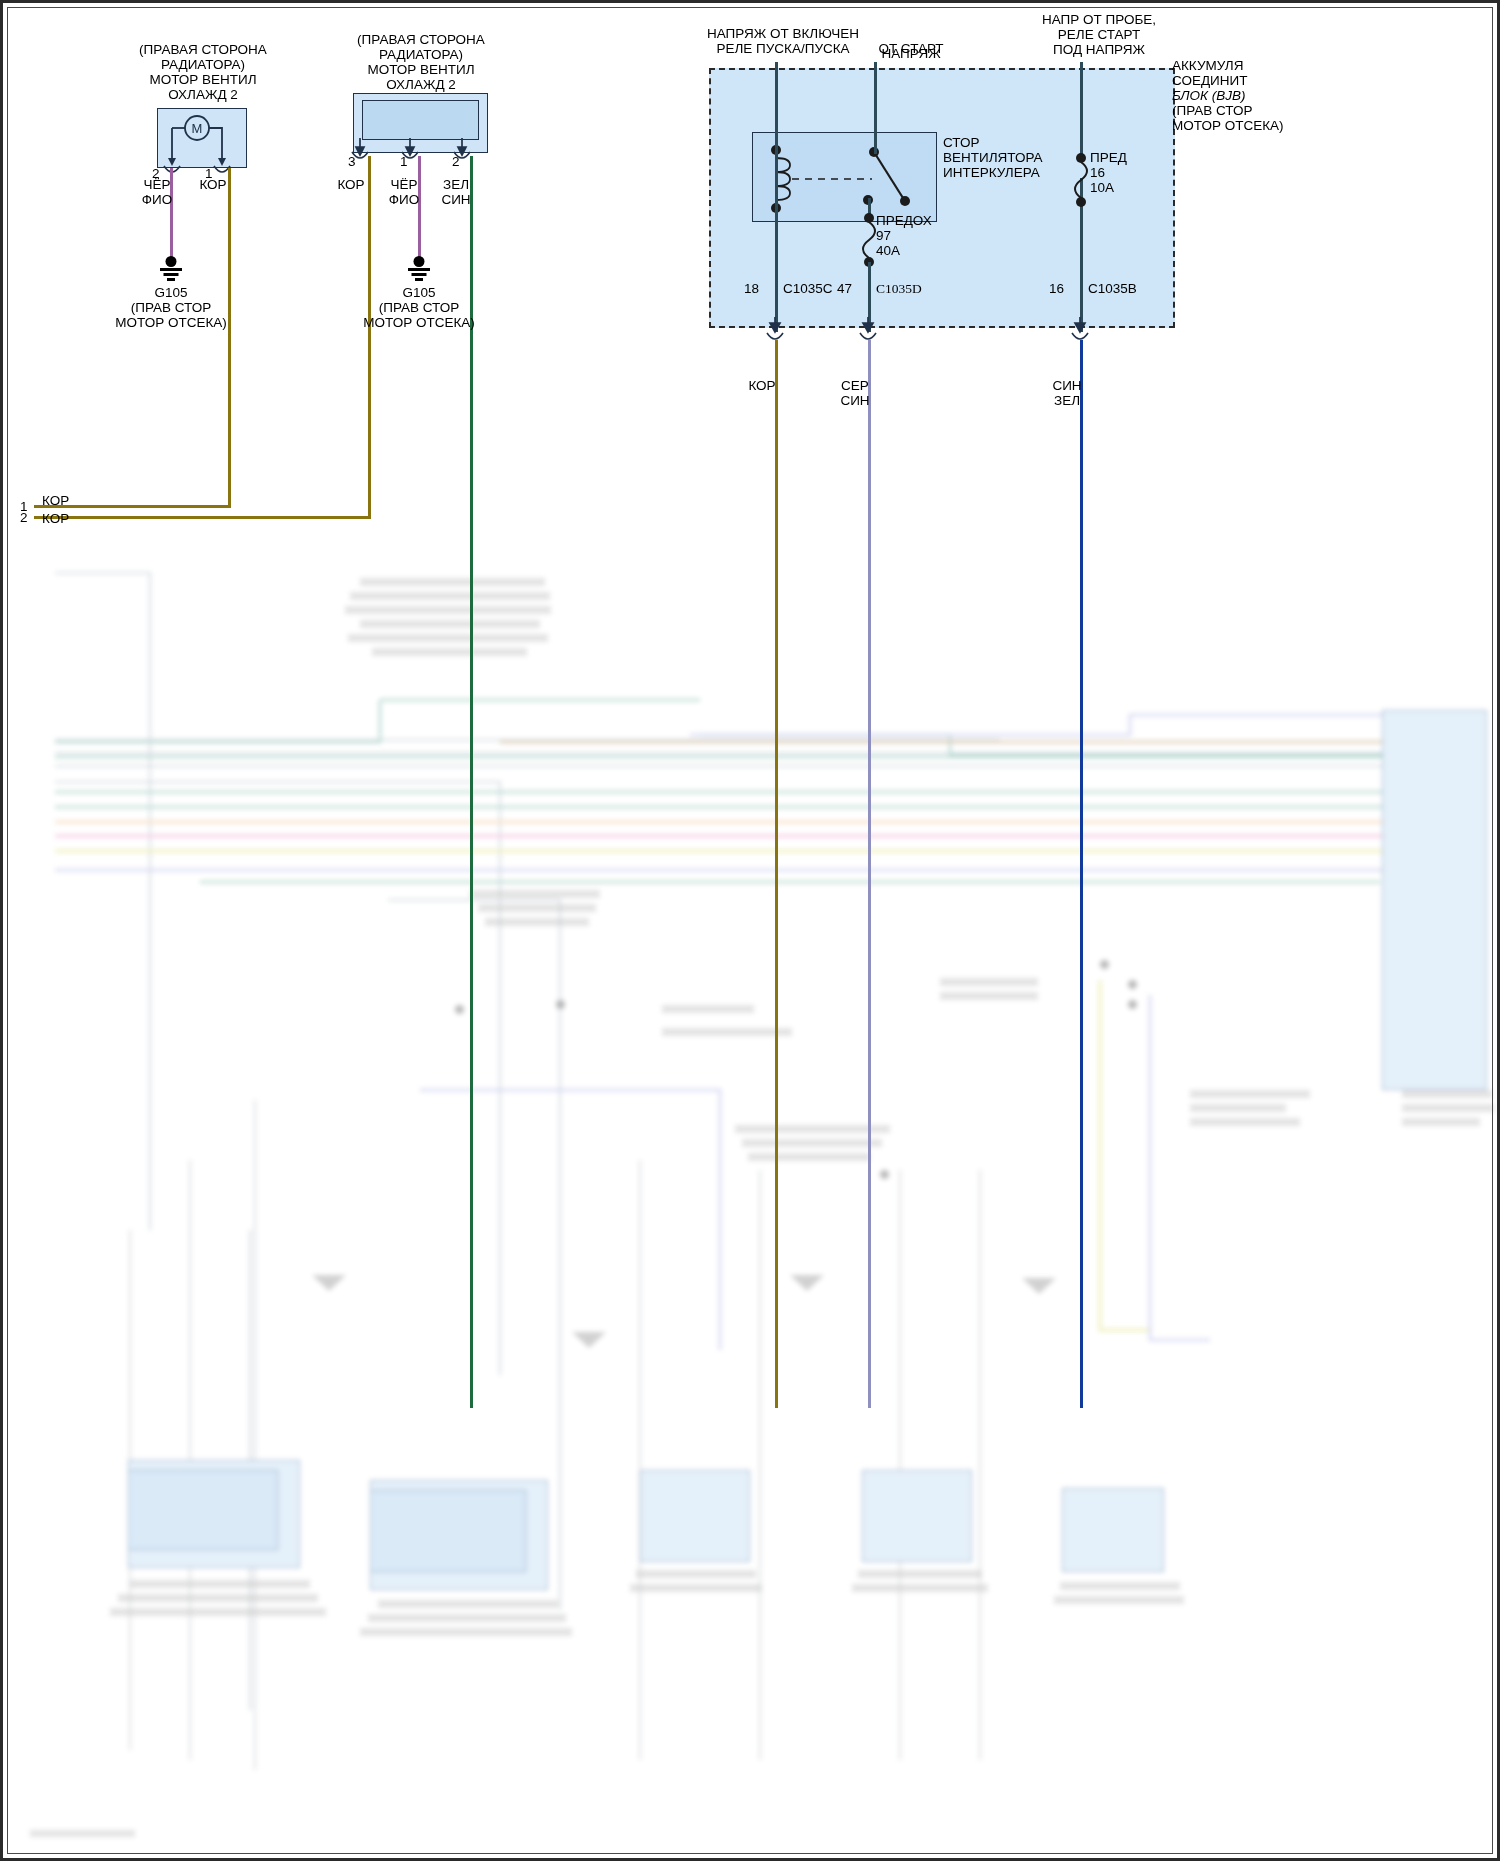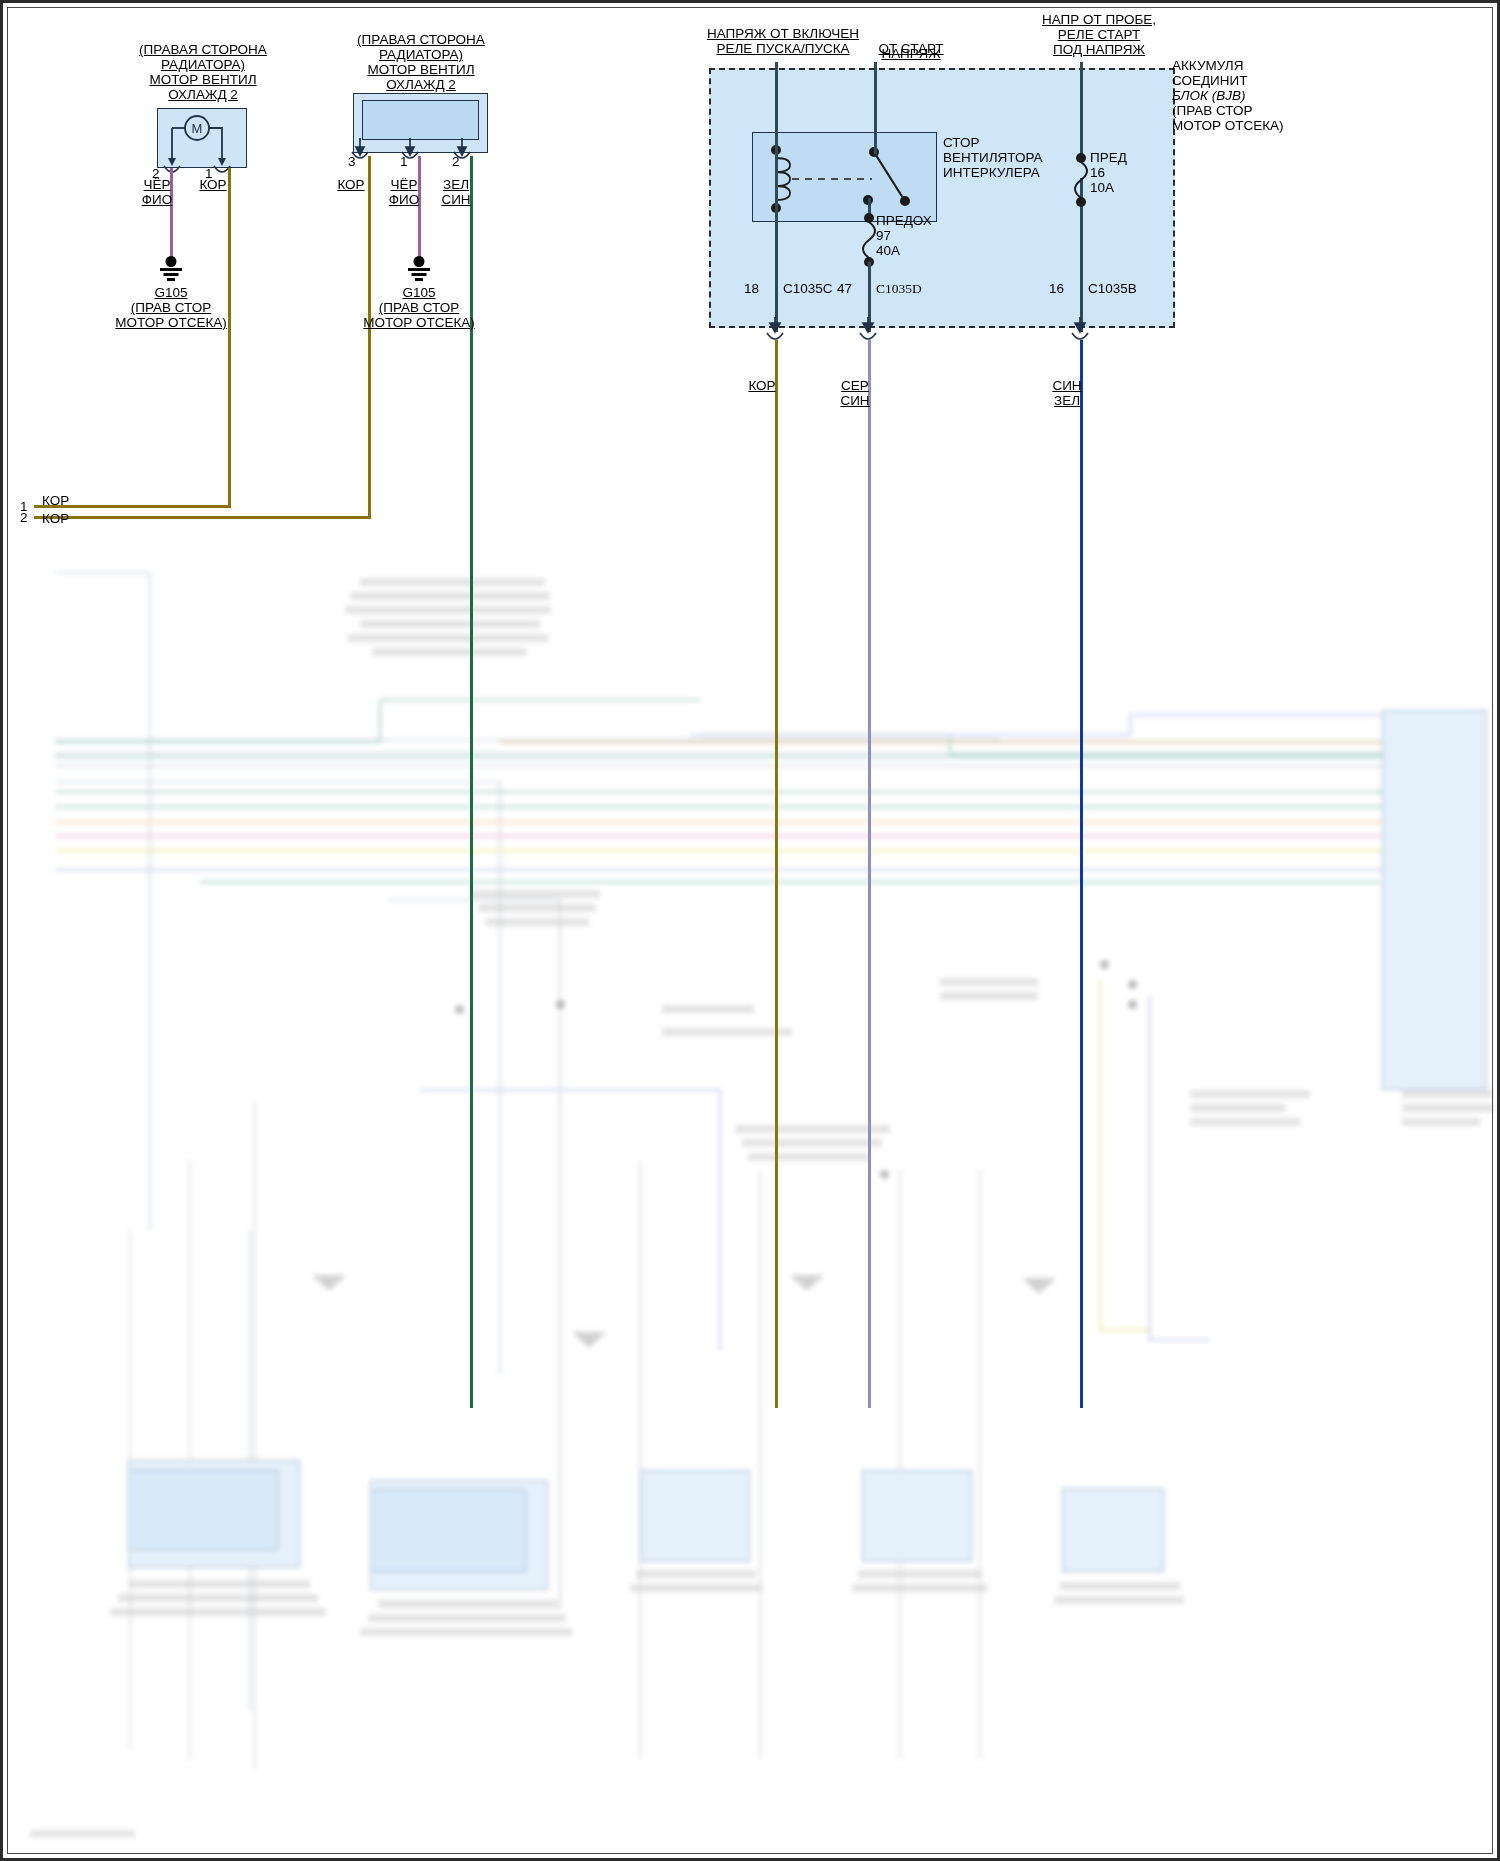--- a/index.html
+++ b/index.html
@@ -7,21 +7,21 @@
   #page{position:relative;width:1500px;height:1861px;background:#ffffff;overflow:hidden;}
 
   
   .frame-outer{position:absolute;left:0;top:0;width:1500px;height:1861px;
      border:3px solid #2b2b2b;box-sizing:border-box;}
   .frame-inner{position:absolute;left:7px;top:7px;width:1486px;height:1847px;
      border:1px solid #4a4a4a;box-sizing:border-box;}
 
   
   .lbl{position:absolute;font-size:13.5px;line-height:15px;color:#000;white-space:pre;}
-  .lbl.c{text-align:center;transform:translateX(-50%);text-decoration:underline;}
+  .lbl.c{text-align:center;transform:translateX(-50%);}
   .lbl.r{text-align:right;transform:translateX(-100%);}
   .pin{position:absolute;font-size:13.5px;color:#000;}
 
   
   .w{position:absolute;}
   .wv{width:3px;}
   .wh{height:3px;}
 
   
   .cbox{position:absolute;background:#cfe4f7;border:1.6px solid #20324a;box-sizing:border-box;}

